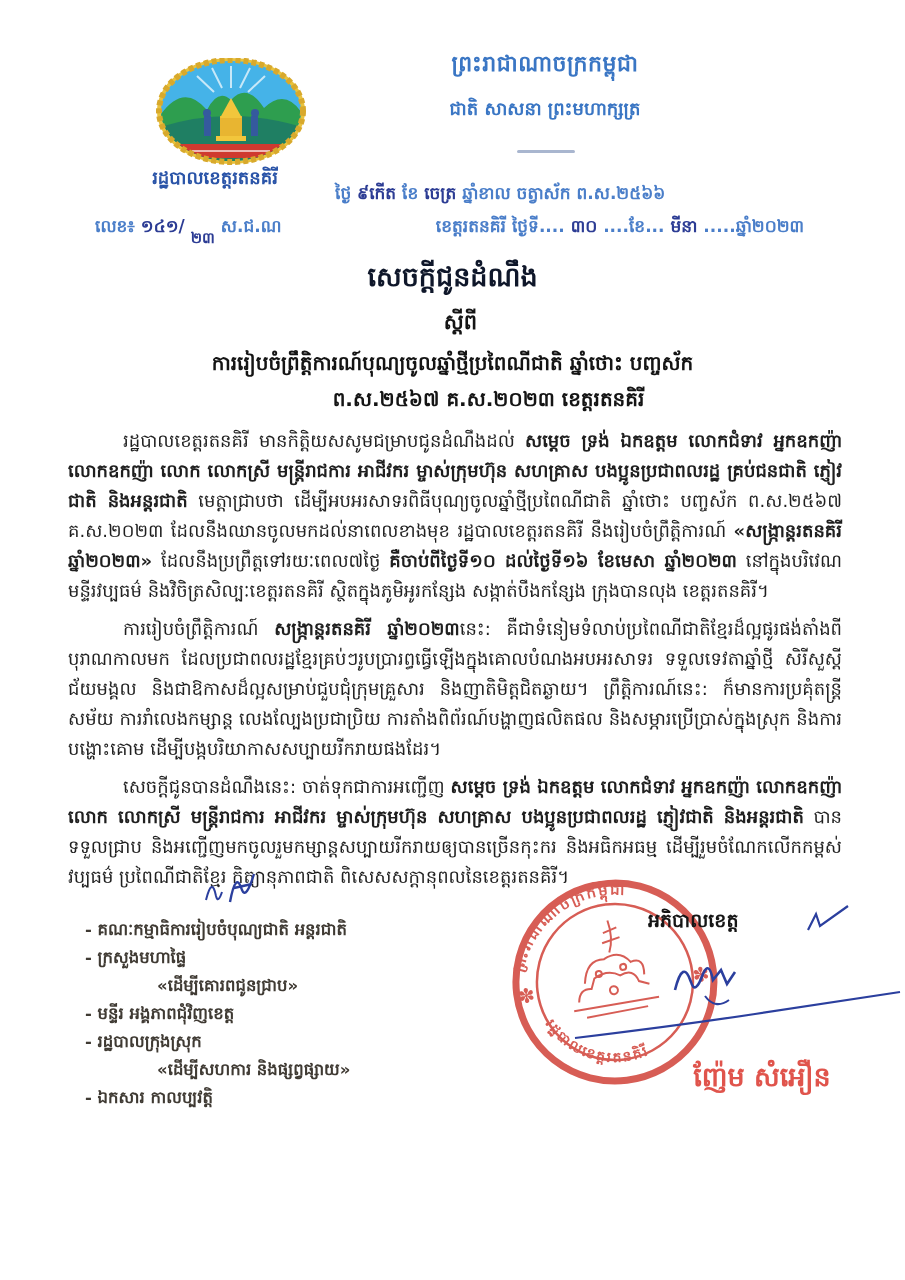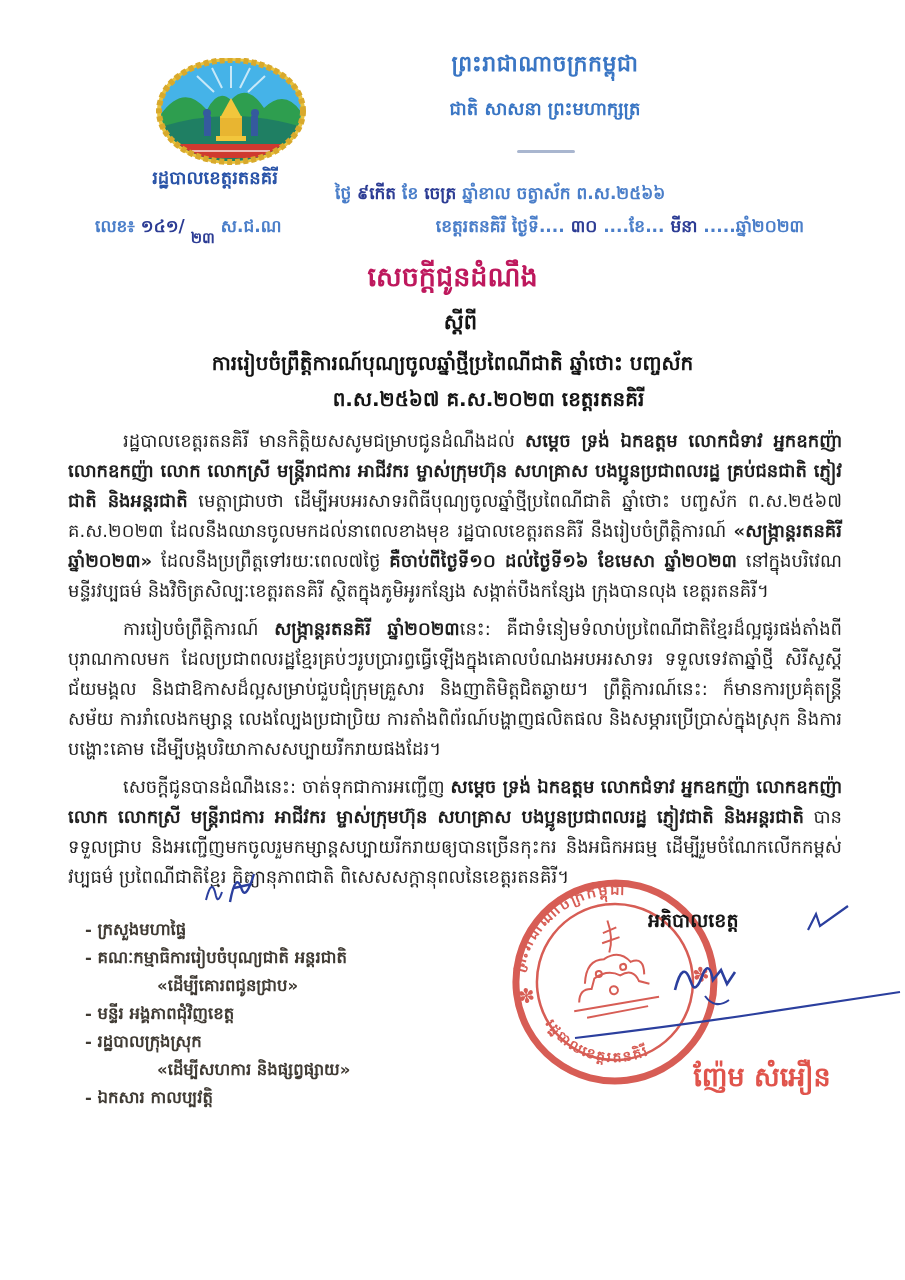--- a/index.html
+++ b/index.html
@@ -21,21 +21,21 @@
   .motto-divider{left:517px;top:150px;width:58px;height:0;
     border-top:3px solid #a9b6cf;border-radius:2px;}
   .office-name{left:106px;top:166px;width:218px;text-align:center;
     color:#2a54a8;font-weight:bold;font-size:18px;}
   .ref-line{left:95px;top:190px;font-size:17px;color:#4a7ec9;font-weight:bold;margin-top:25px;}
   .hw{color:#2c3c94;font-weight:bold;}
   .denom{display:inline-block;transform:translateY(11px);font-size:15px;}
   .date1{left:335px;top:182px;width:550px;font-size:17px;color:#4a7ec9;font-weight:bold;}
   .date2{left:360px;top:215px;width:520px;font-size:17px;color:#4a7ec9;font-weight:bold;text-align:center;}
   
-  .t1{left:0;top:260px;width:905px;text-align:center;font-size:27px;font-weight:bold;color:#be185d;}
+  .t1{left:0;top:260px;width:905px;text-align:center;font-size:27px;font-weight:bold;color:#0f172a;}
   .t2{left:8px;top:308px;width:905px;text-align:center;font-size:21px;font-weight:bold;color:#141414;}
   .t3{left:0;top:350px;width:905px;text-align:center;font-size:20px;font-weight:bold;color:#141414;}
   .t4{left:0;top:386px;width:905px;text-align:center;font-size:20px;font-weight:bold;color:#141414;margin-left:36px;}
   
   .body-block{left:60px;top:418px;width:790px;font-size:18px;line-height:30px;text-align:justify;}
   .body-block p{margin:8px;text-indent:55px;}
   .b{font-weight:bold;}
   
   .cc{left:85px;top:916px;width:420px;font-size:16.5px;line-height:28px;color:#3f3a33;}
   .cc-heading{color:#28346b;font-weight:bold;font-size:17.5px;
@@ -135,22 +135,22 @@
   </div>
 
   <div class="abs" style="left:196px;top:866px;width:70px;height:42px;">
     <svg width="70" height="42" viewBox="0 0 70 42">
       <path d="M10 34 Q16 10 20 30 Q22 38 26 26" fill="none" stroke="#2b3f9e" stroke-width="2"></path>
       <path d="M34 36 Q40 4 46 24 Q50 34 58 8 M38 22 L56 18" fill="none" stroke="#2b3f9e" stroke-width="2.4"></path>
     </svg>
   </div>
 
   <div class="abs cc">
+    <div class="cc-item">- គណៈកម្មាធិការរៀបចំបុណ្យជាតិ អន្តរជាតិ</div>
     <div class="cc-item">- ក្រសួងមហាផ្ទៃ</div>
-    <div class="cc-item">- គណៈកម្មាធិការរៀបចំបុណ្យជាតិ អន្តរជាតិ</div>
     <div class="cc-note">«ដើម្បីគោរពជូនជ្រាប»</div>
     <div class="cc-item">- មន្ទីរ អង្គភាពជុំវិញខេត្ត</div>
     <div class="cc-item">- រដ្ឋបាលក្រុងស្រុក</div>
     <div class="cc-note">«ដើម្បីសហការ និងផ្សព្វផ្សាយ»</div>
     <div class="cc-item">- ឯកសារ កាលប្បវត្តិ</div>
   </div>
 
   <div class="abs stamp">
     <svg width="220" height="205" viewBox="0 0 220 205">
       <defs>

